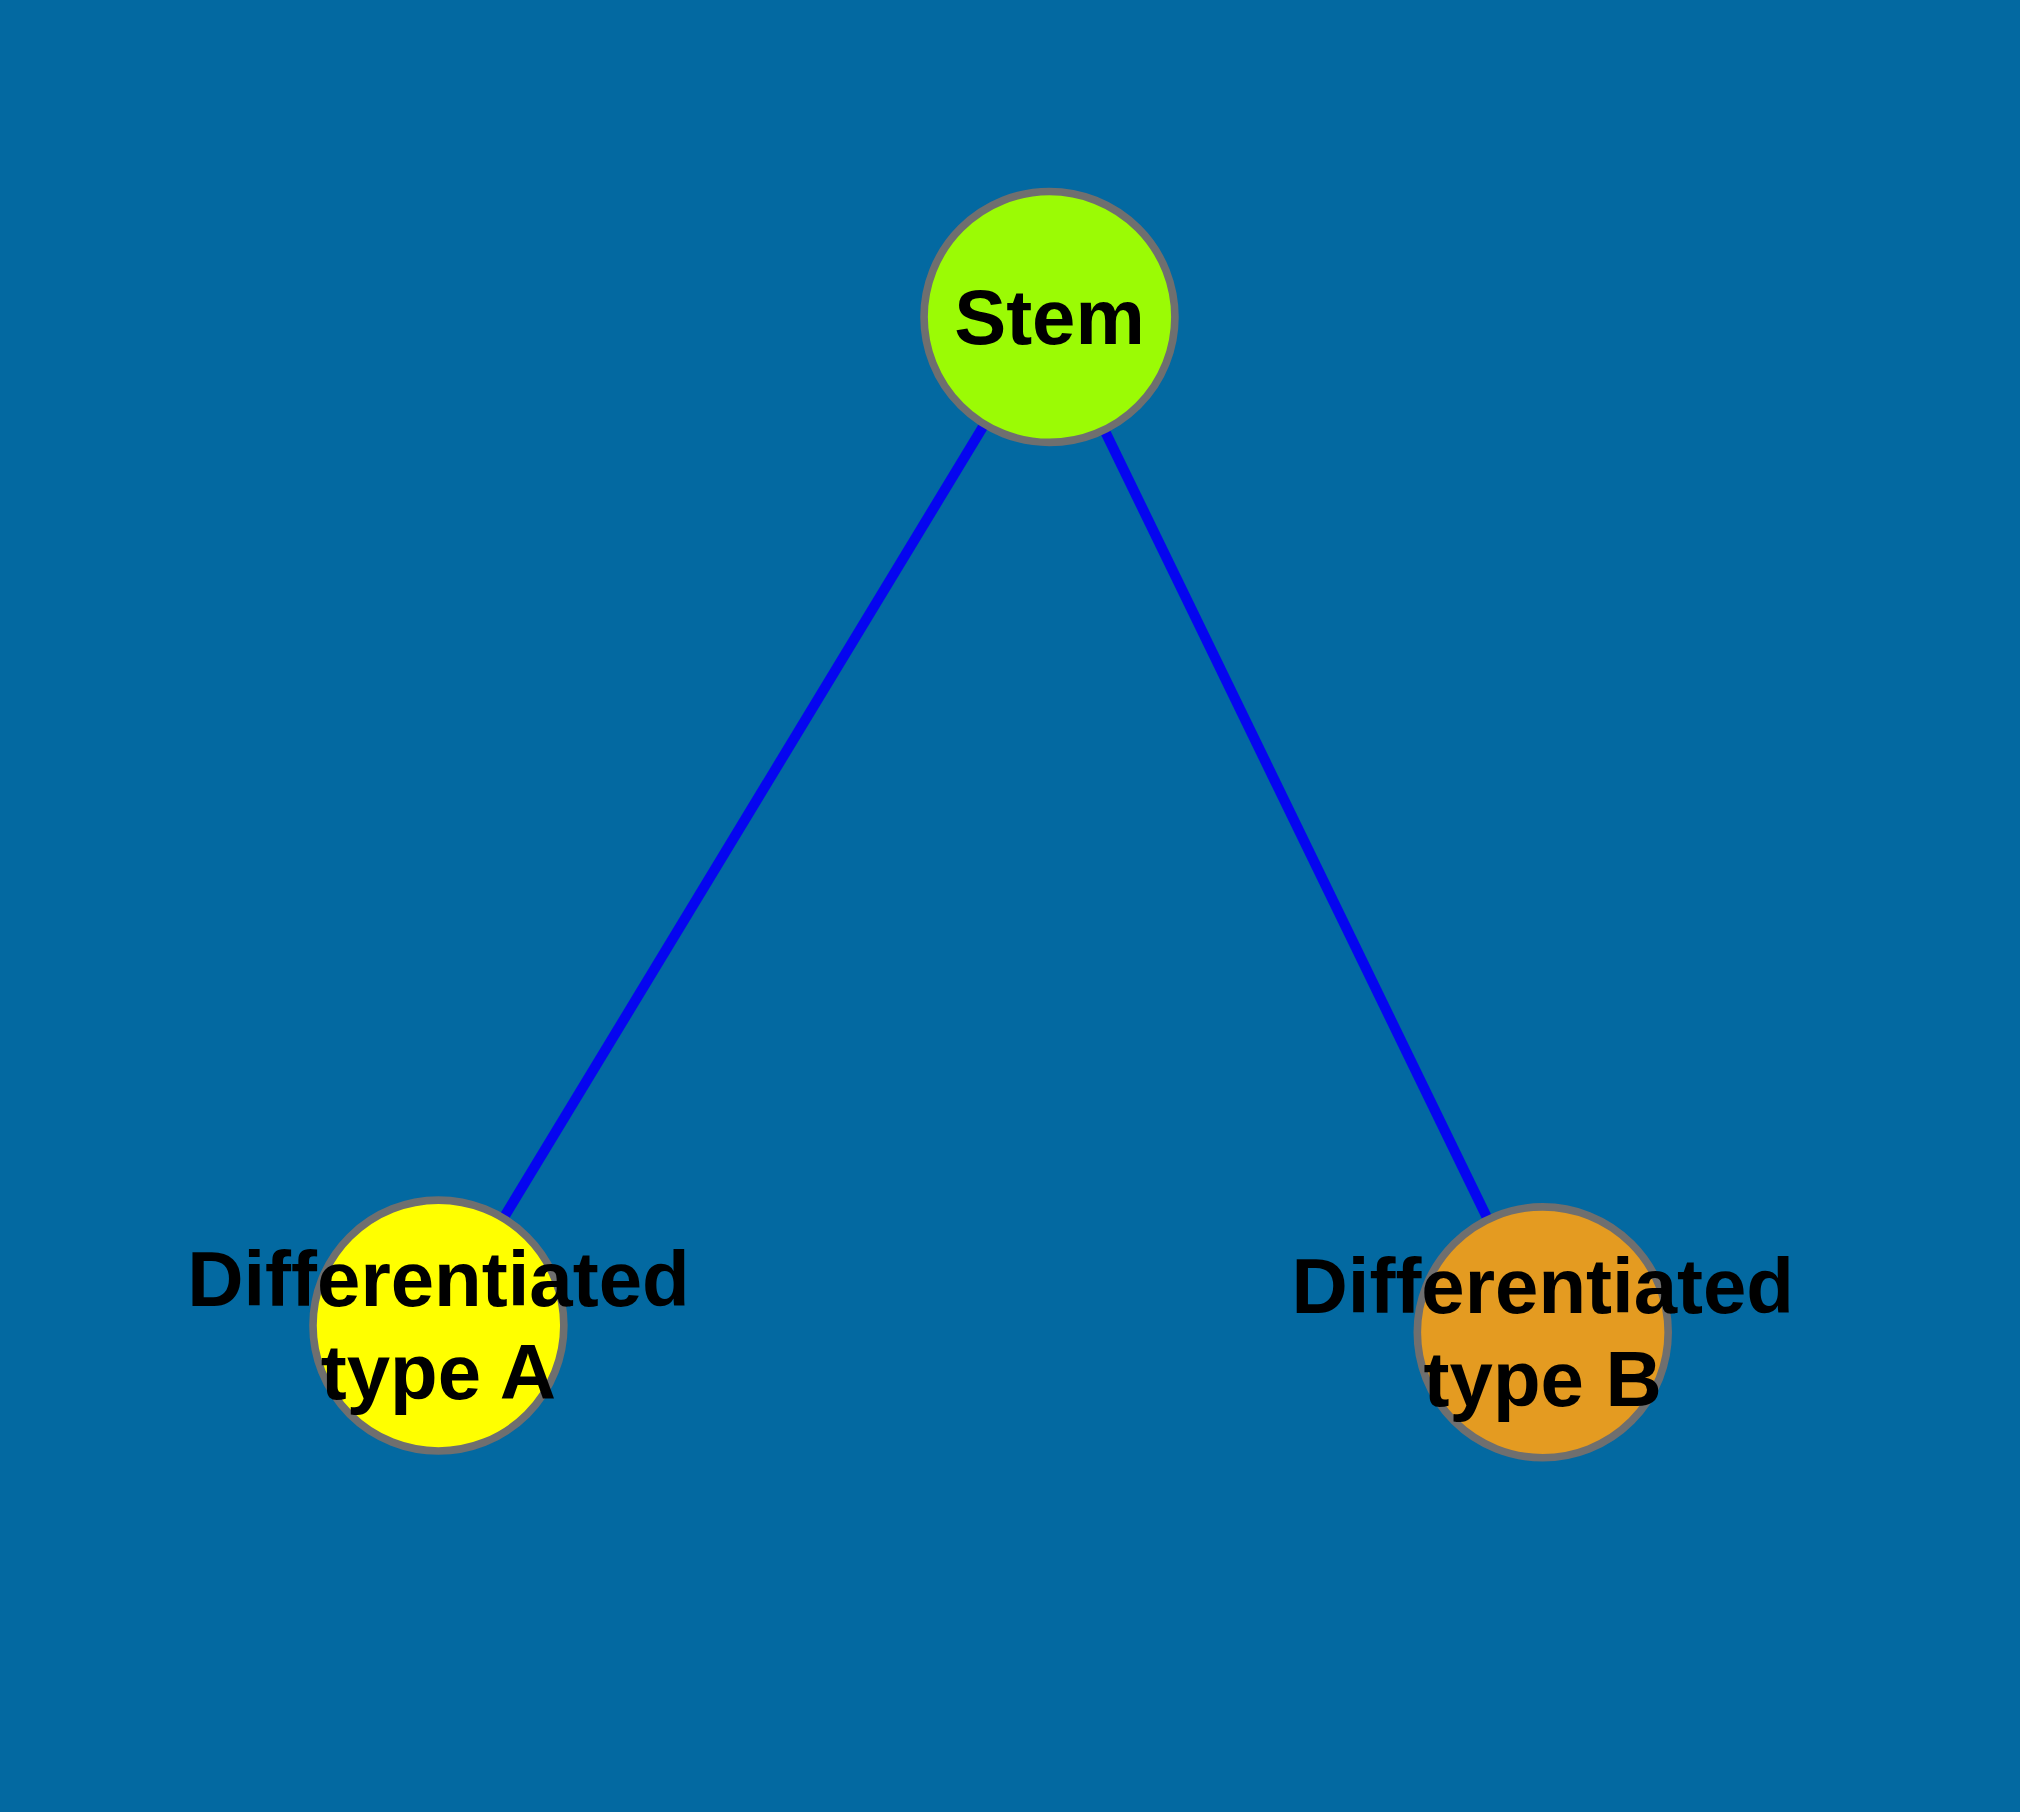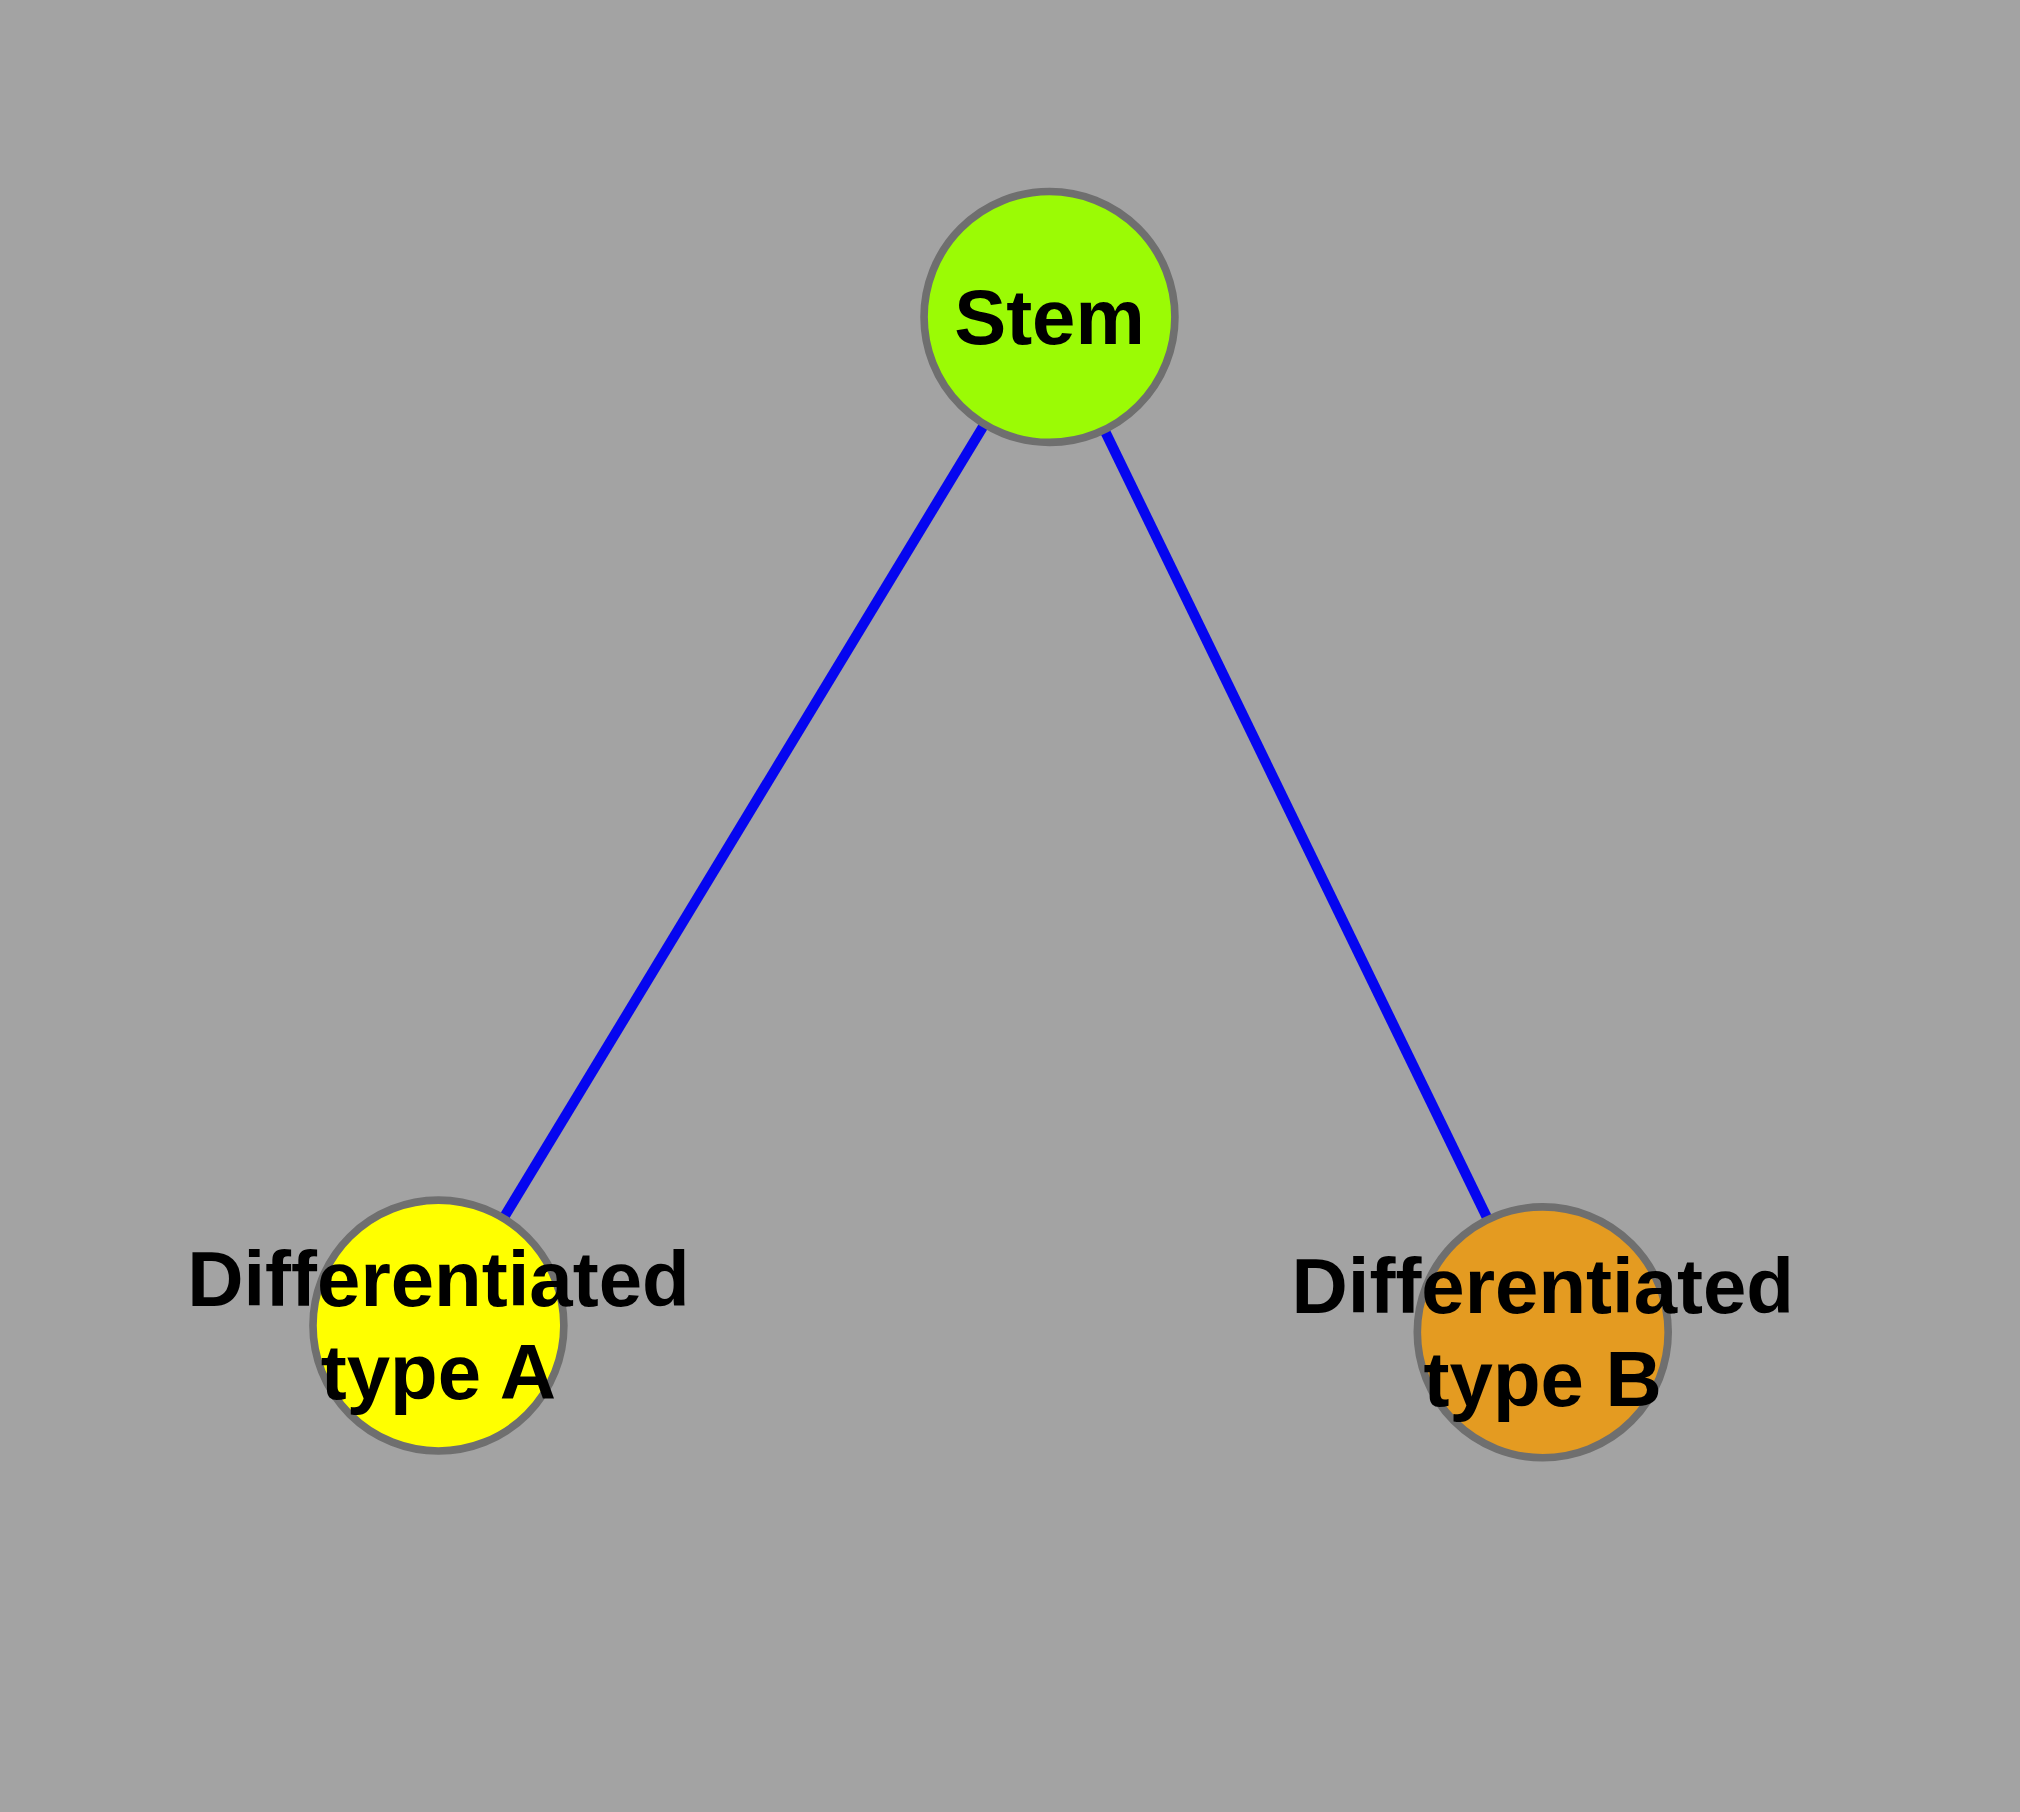--- a/index.html
+++ b/index.html
@@ -22,21 +22,21 @@
   }
   .node-label {
     font-family: "Liberation Sans", "DejaVu Sans", sans-serif;
     font-weight: bold;
     user-select: none;
   }
 </style>
 </head>
 <body style="background: rgb(201, 201, 248);">
 
-<div id="diagram-canvas" style="background: #a3a3a3;">
+<div id="diagram-canvas" style="background: #0369a1;">
   <svg id="graph-svg" xmlns="http://www.w3.org/2000/svg" viewBox="0 0 2384 2138">
     <g id="edges-layer">
         <line x1="1238" y1="374" x2="517" y2="1564" stroke="#0505F0" stroke-width="12"></line>
         <line x1="1238" y1="374" x2="1820" y2="1572" stroke="#0505F0" stroke-width="12"></line>
       </g>
     <g id="nodes-layer">
         <circle cx="1238" cy="374" r="148" fill="#9BFB05" stroke="#6F6F6F" stroke-width="9"></circle>
         <circle cx="517" cy="1564" r="148" fill="#FFFF00" stroke="#6F6F6F" stroke-width="9"></circle>
         <circle cx="1820" cy="1572" r="148" fill="#E49B21" stroke="#6F6F6F" stroke-width="9"></circle>
       </g>

